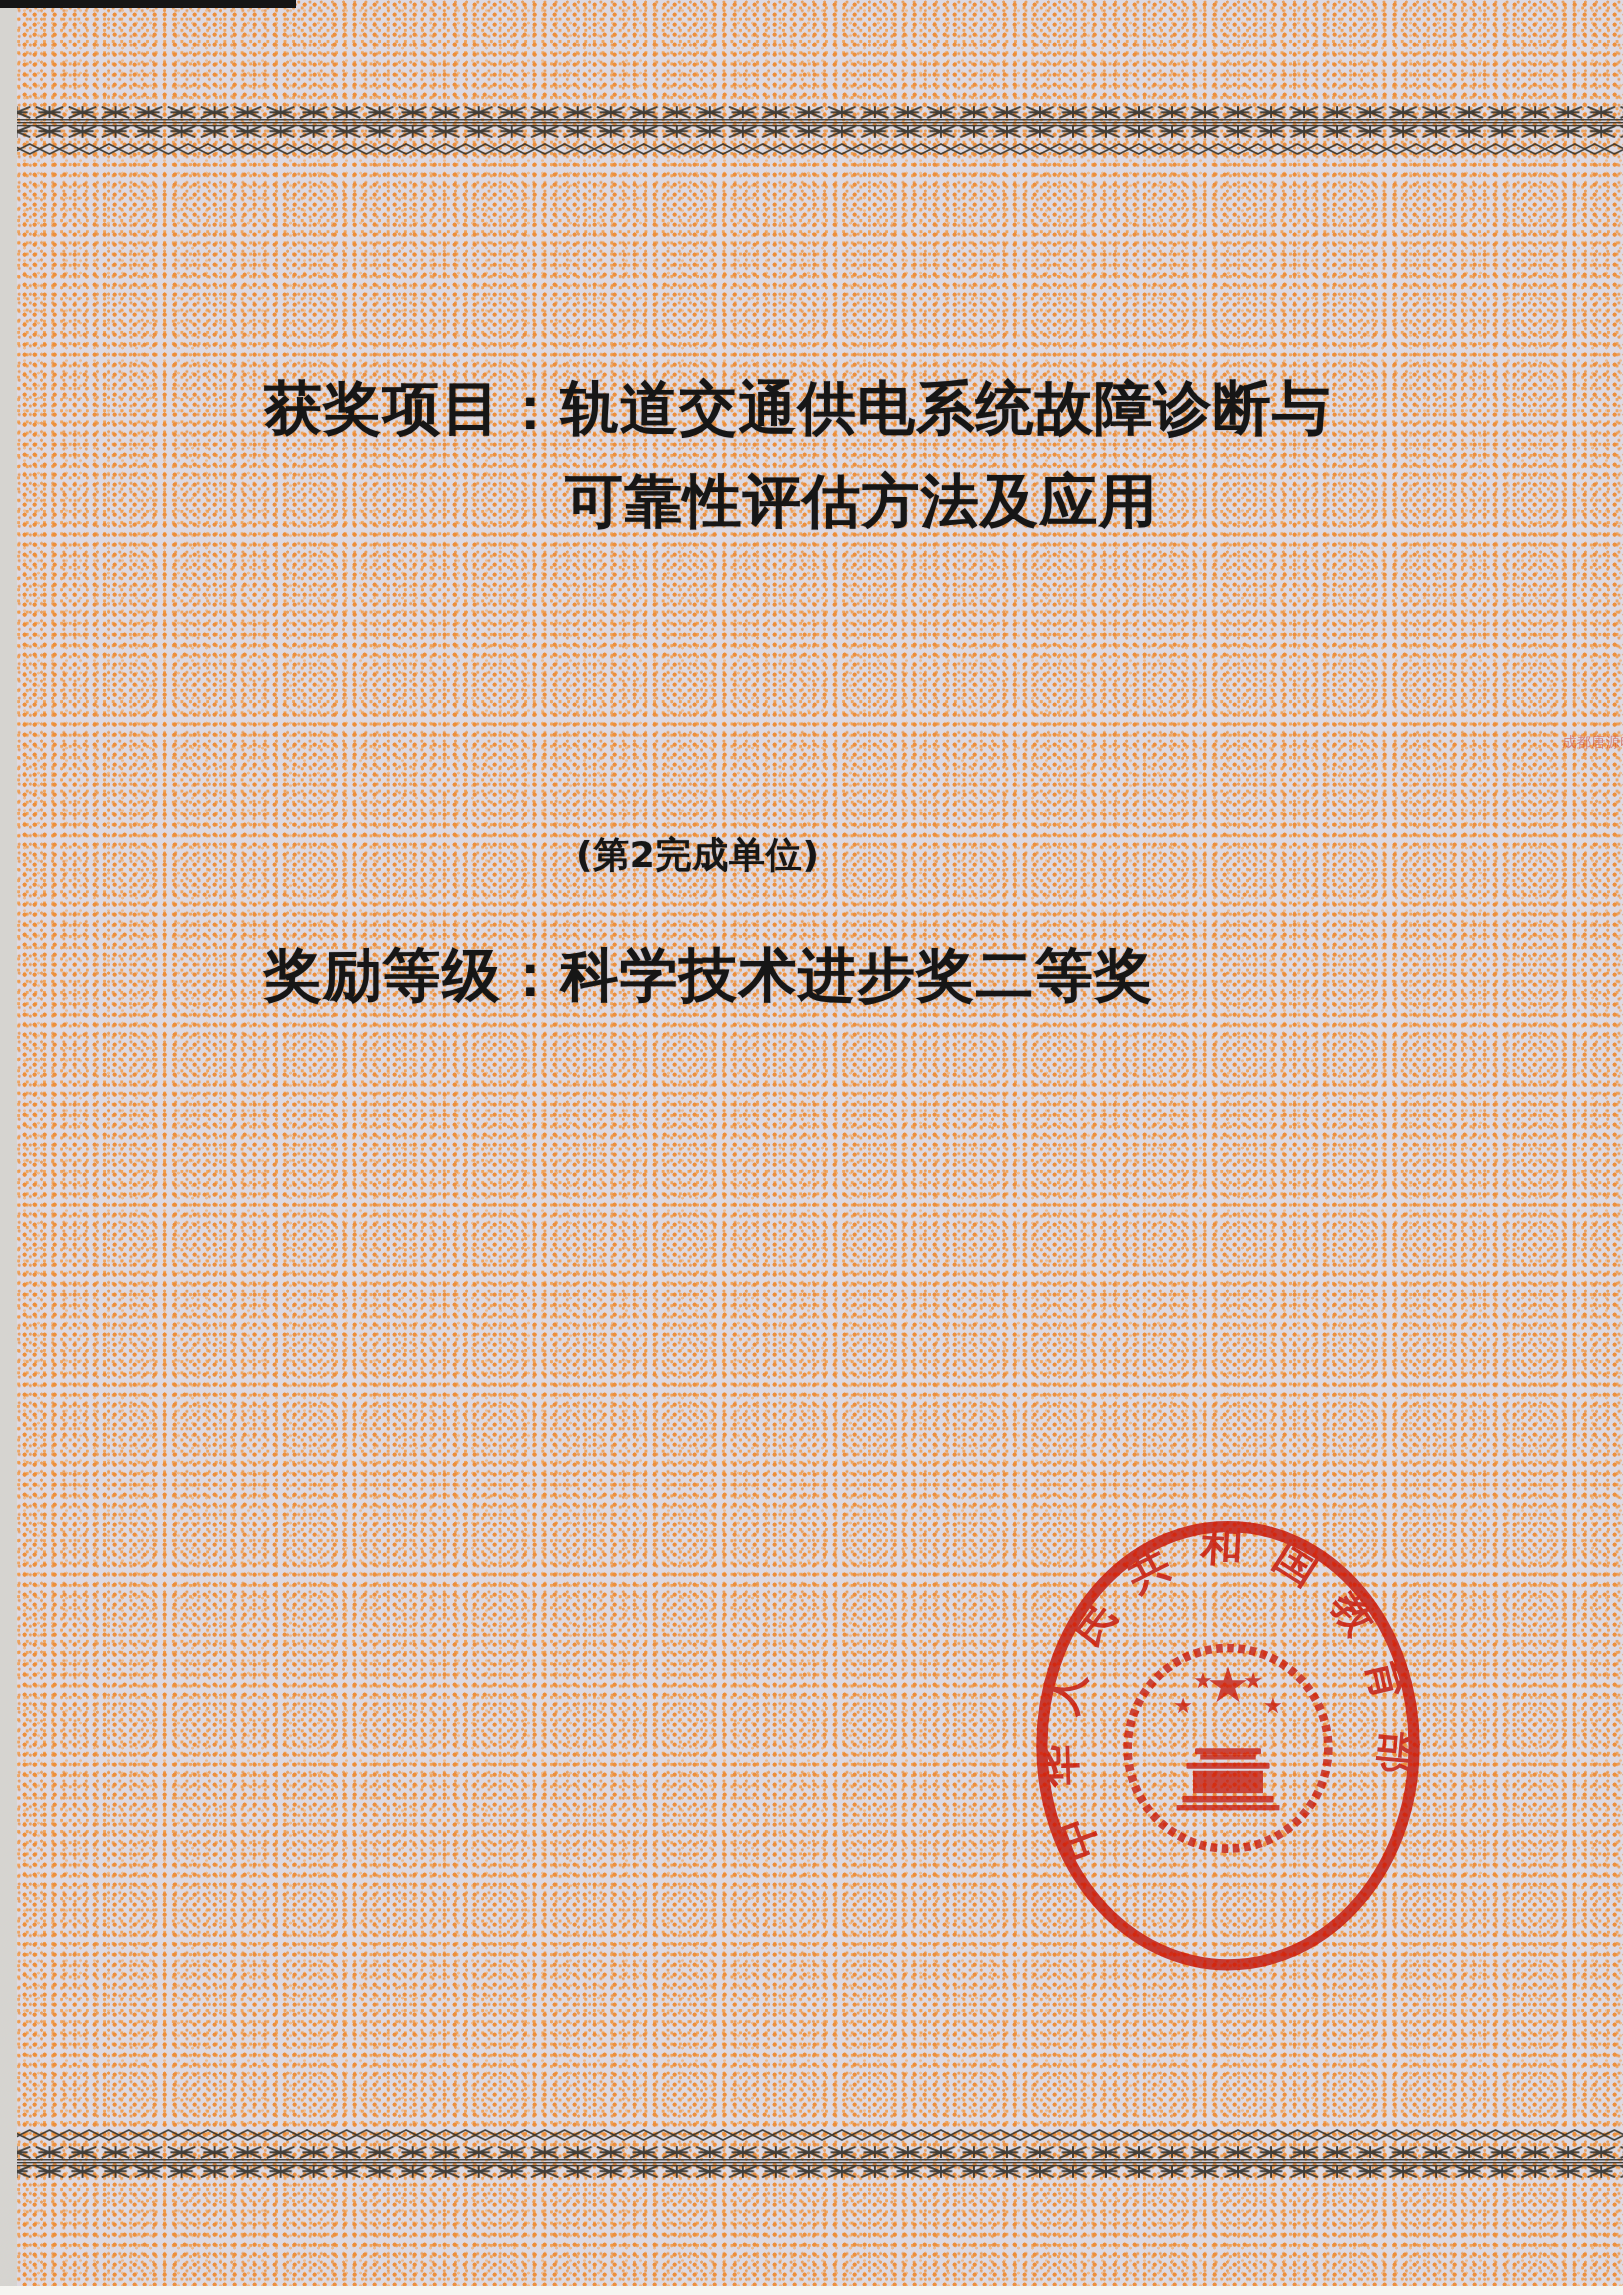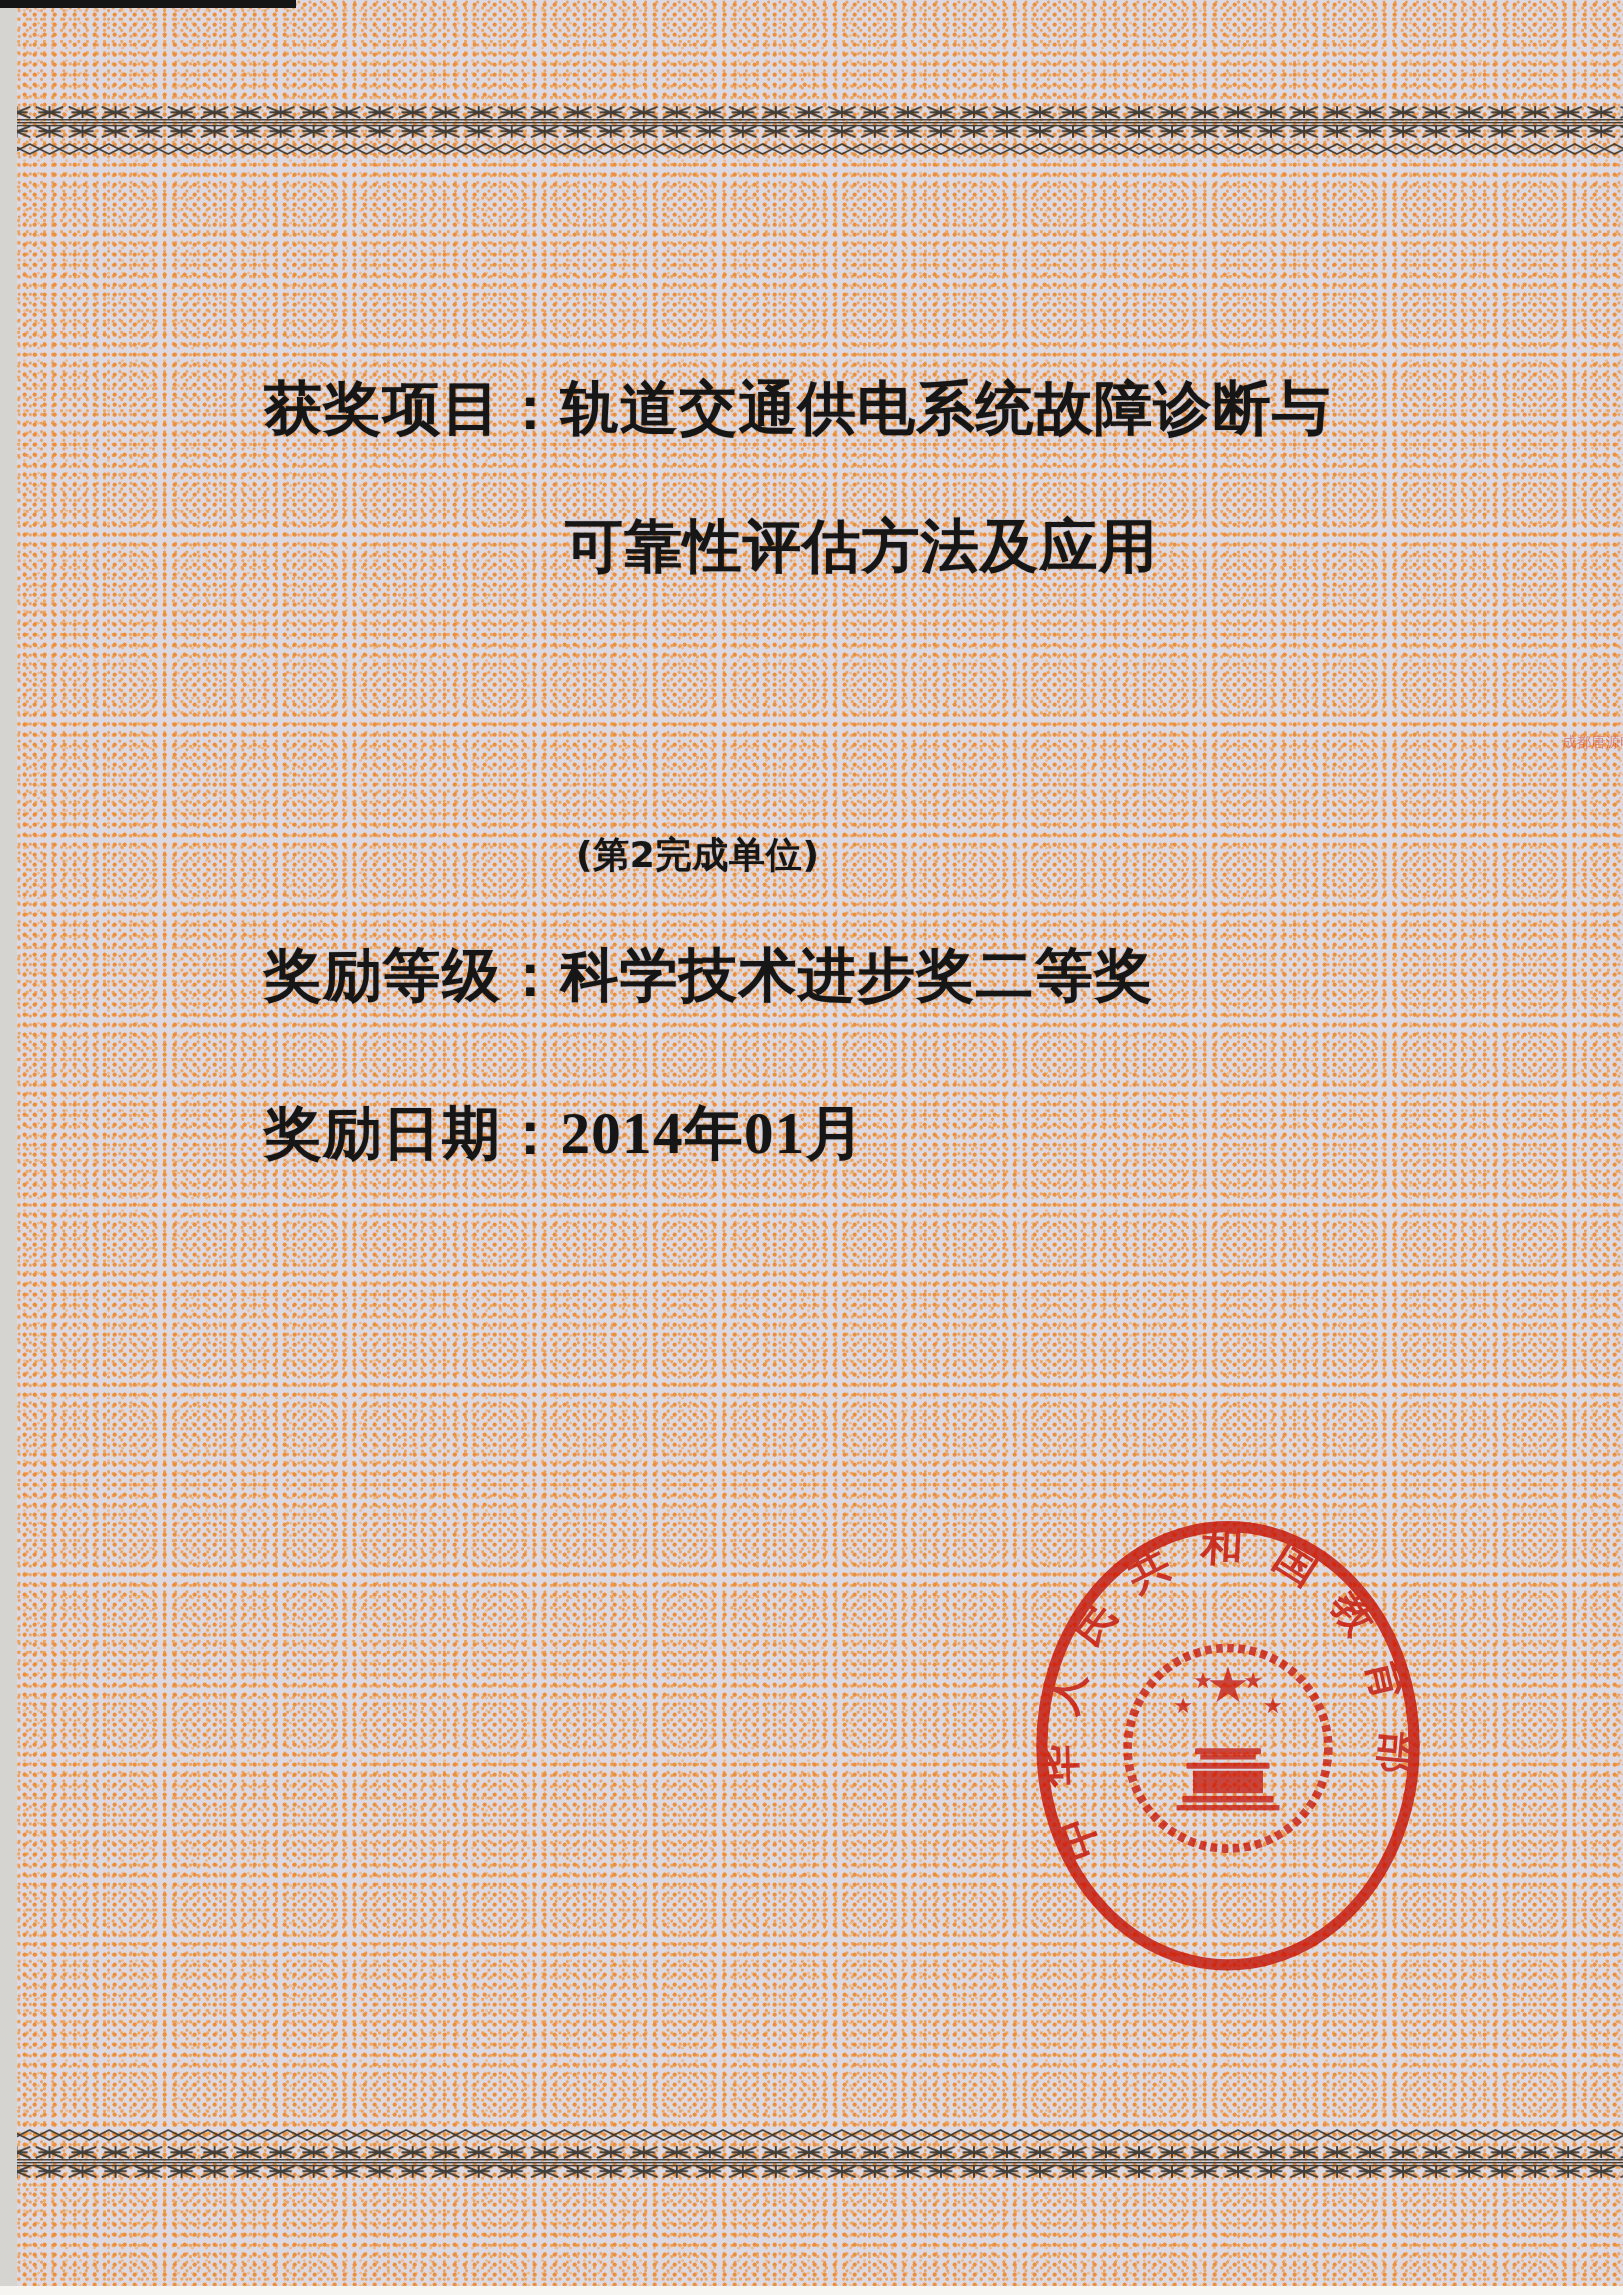--- a/index.html
+++ b/index.html
@@ -25,21 +25,21 @@
   .chain-bottom{top:2129px;height:12px;}
   .band-bottom{top:2146px;height:32px;}
 
   .textline{position:absolute;white-space:nowrap;color:#161616;font-weight:700;
     text-shadow:0 0 1.3px rgba(22,22,22,0.5);z-index:4;}
   .f-main{font-size:58px;line-height:1;letter-spacing:1.3px;}
   .f-note{font-size:36px;line-height:1;letter-spacing:0.7px;}
   .serifnum{font-family:"Liberation Serif","DejaVu Serif",serif;font-weight:700;}
 
   .l-project1{left:264px;top:379px;}
-  .l-project2{left:565px;top:472px;margin-top:45px;}
+  .l-project2{left:565px;top:472px;}
   .l-awardee{left:264px;top:740px;}
   .l-note{left:576px;top:799px;margin-top:38px;}
   .l-grade{left:264px;top:936px;margin-top:10px;}
   .l-date{left:264px;top:1104px;}
   .l-certno{left:264px;top:1293px;}
   .l-certno .lab{letter-spacing:12px;}
   .l-certno .val{margin-left:34px;font-size:61px;}
   .l-date .val{font-size:59px;}
 
   .seal-svg{position:absolute;left:1030px;top:1516px;width:396px;height:462px;z-index:4;
@@ -101,23 +101,20 @@
     <span>获奖项目：</span><span>轨道交通供电系统故障诊断与</span>
   </div>
   <div class="textline f-main l-project2">可靠性评估方法及应用</div>
 
   <div class="textline f-note l-note">(第2完成单位)</div>
 
   <div class="textline f-main l-grade">
     <span>奖励等级：</span><span>科学技术进步奖二等奖</span>
   </div>
 
-  <div class="textline f-main l-date">
-    <span>奖励日期：</span><span class="serifnum val">2014年01月</span>
-  </div>
 
 
   <svg class="seal-svg" viewBox="0 0 600 700">
 
     <ellipse cx="300" cy="348" rx="282" ry="332" fill="none" stroke="#e23a2c" stroke-width="17"></ellipse>
 
     <path id="sealTextPath" d="M 108.4 508.7 A 234 280 0 1 1 491.6 508.7" fill="none"></path>
     <text class="ring-text">
       <textPath href="#sealTextPath" startOffset="0">中华人民共和国教育部</textPath>
     </text>

